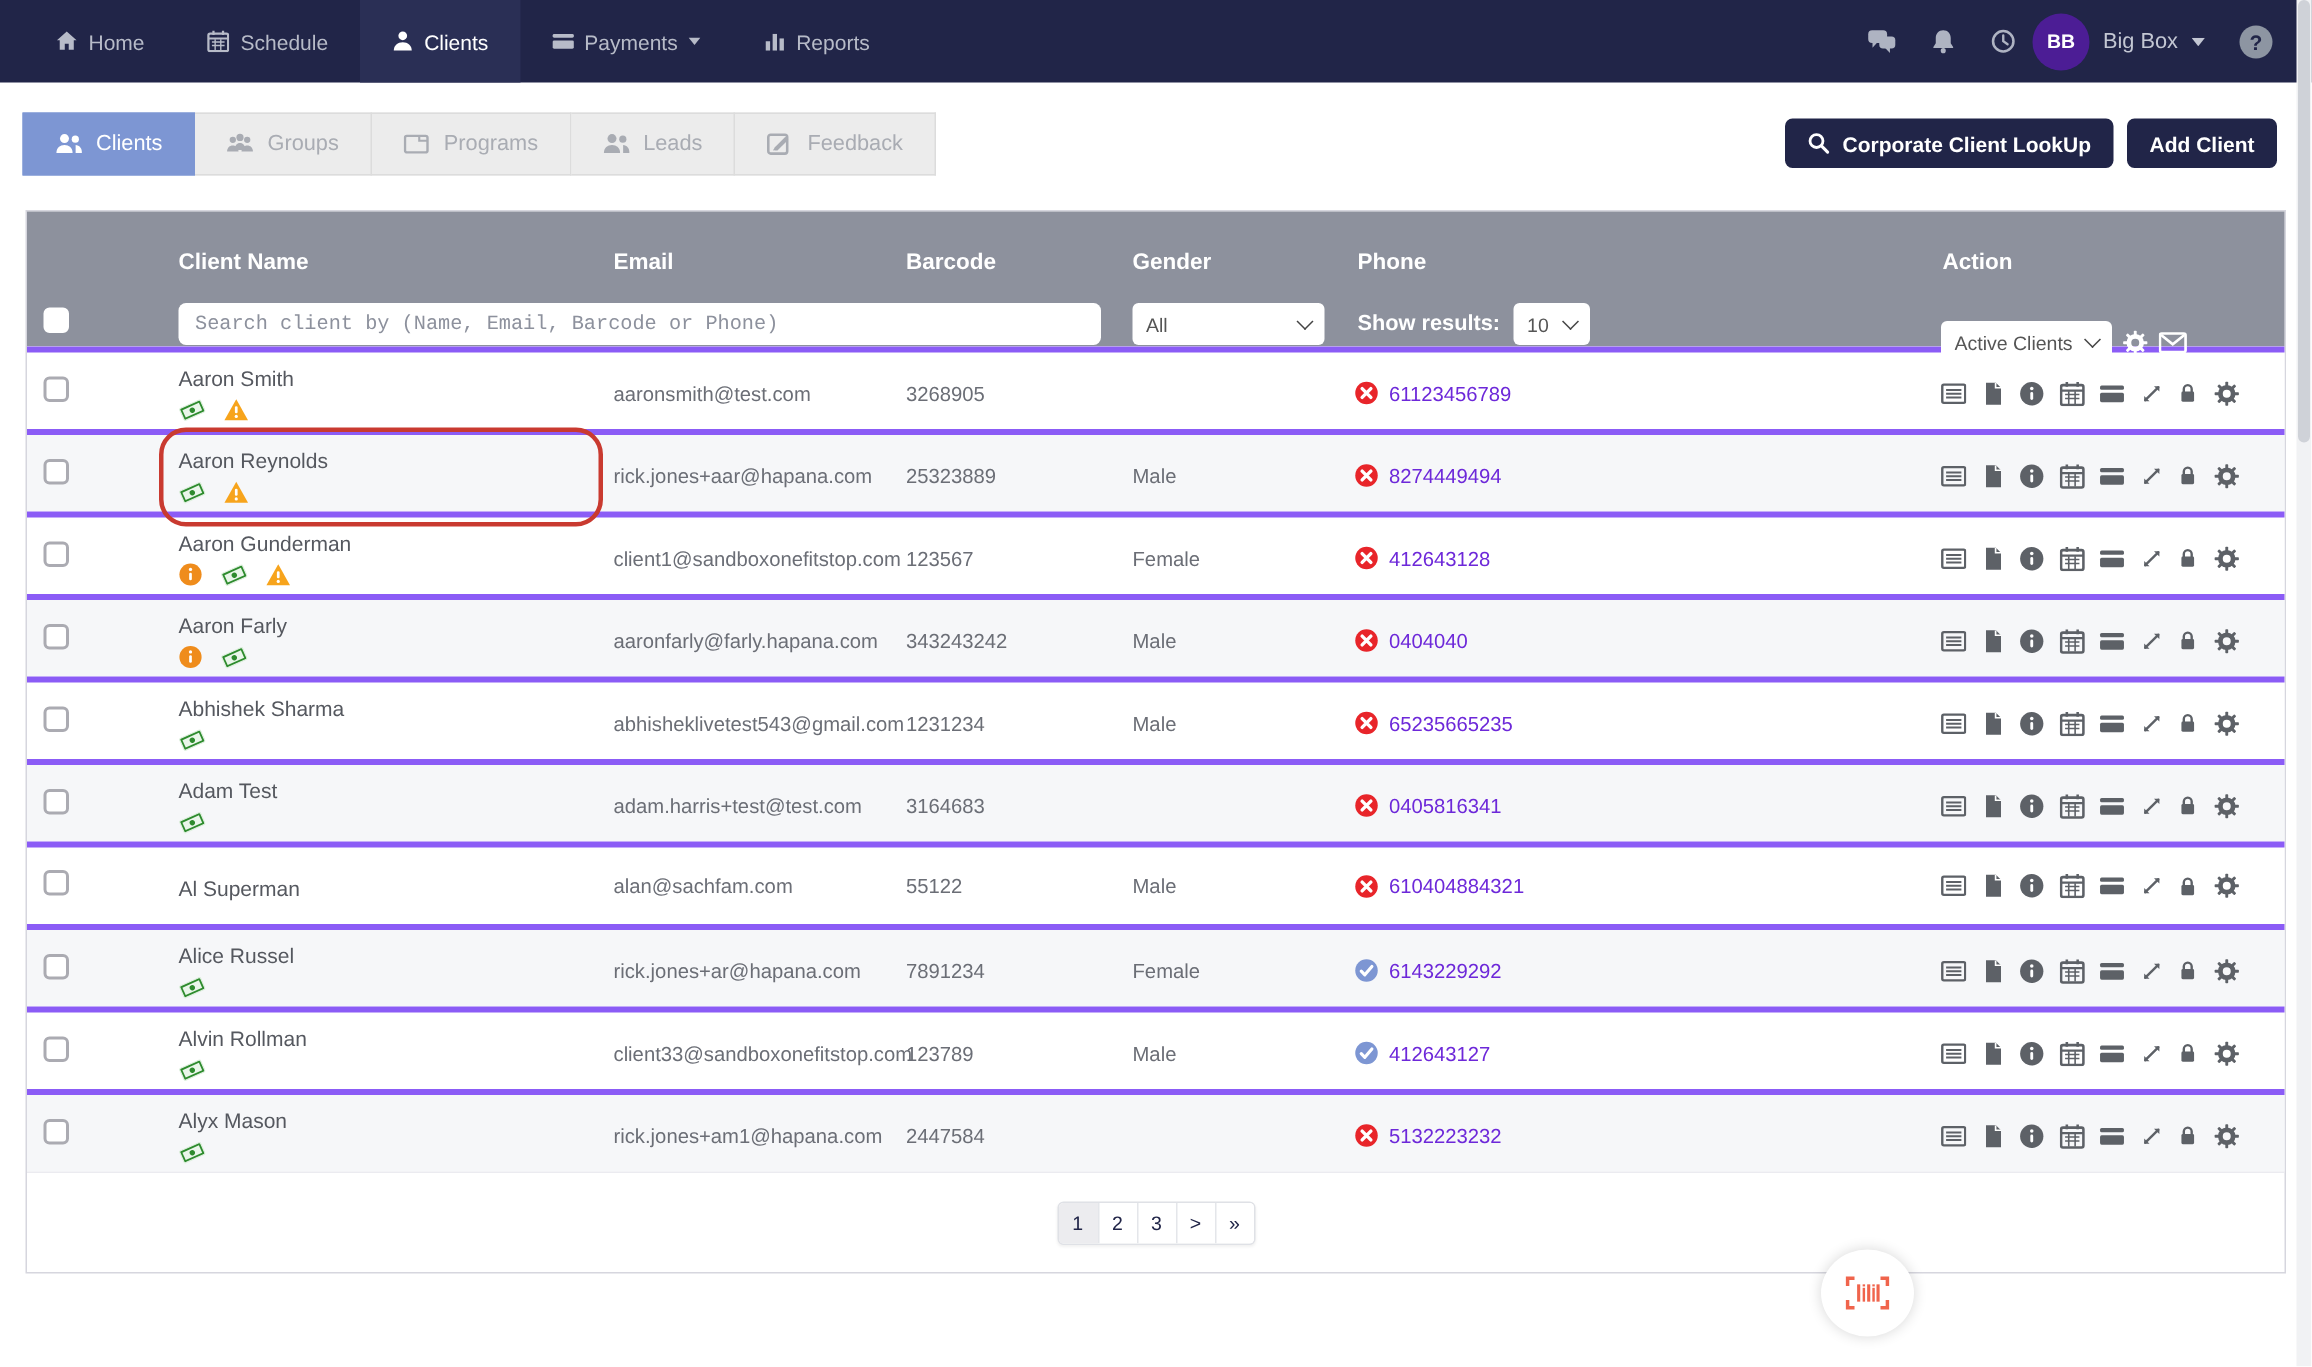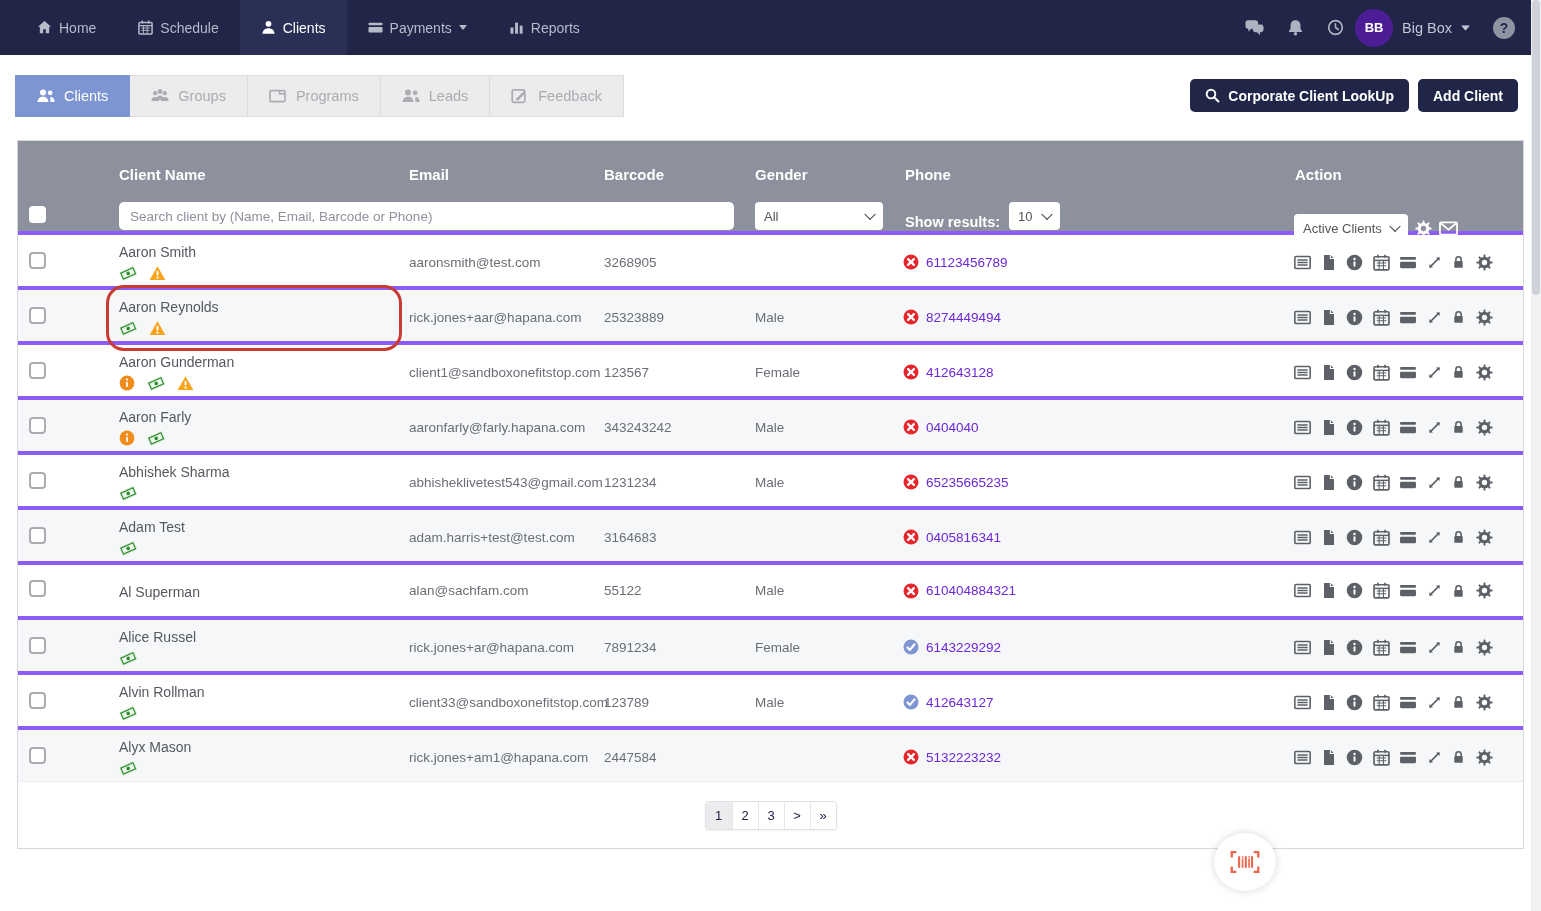--- a/index.html
+++ b/index.html
@@ -45,31 +45,31 @@
     border: 1px solid #d6d6de; }
   .grid { display: grid; grid-template-columns: 101px 290px 195px 151px 148px 387px 233px; align-items: center; }
   .thead { background: #8d919d; color: #fff; padding: 10px 0 12px; }
   .thead-labels { height: 32px; align-items: end; font-weight: bold; font-size: 15px; }
   .thead-controls { margin-top: 7px; height: 29px; }
   .hdr-check { justify-self: start; margin-left: 11px; }
   .cb { appearance: none; -webkit-appearance: none; width: 17px; height: 17px; border-radius: 4px;
     background: #fff; border: 2px solid #ababb2; cursor: pointer; }
   .cb.hdr { border-color: #fff; }
   .search-input { grid-column: 2 / 5; height: 28px; border: none; border-radius: 5px; padding: 0 11px;
-    font-size: 13.5px; color: #555; outline: none; margin-right: 21px; font-family: Liberation Sans, sans-serif; }
+    font-size: 13.5px; color: #555; outline: none; margin-right: 21px; font-family: Liberation Mono, monospace; }
   .search-input::placeholder { color: #8d919d; }
   .sel { position: relative; display: inline-flex; }
   .sel::after { content: ""; position: absolute; right: 9px; top: 50%; width: 7px; height: 7px;
     border-right: 1.7px solid #444; border-bottom: 1.7px solid #444;
     transform: translateY(-70%) rotate(45deg); pointer-events: none; }
   .sel select { appearance: none; -webkit-appearance: none; height: 28px; border: none; border-radius: 4px;
     background: #fff; color: #555; font-size: 13px; padding: 0 24px 0 9px; cursor: pointer; outline: none;
     font-family: "Liberation Sans", sans-serif; }
   .sel-gender select { width: 128px; }
-  .results-cell { display: flex; align-items: flex-end; gap: 9px; }
+  .results-cell { display: flex; align-items: center; gap: 9px; }
   .results-label { font-weight: bold; font-size: 14.5px; }
   .sel-results select { width: 51px; }
   .action-cell { display: flex; align-items: center; gap: 7px; padding-left: 4px; margin-top: 24px; }
   .sel-status select { width: 114px; }
   .hdr-icon { color: #fff; cursor: pointer; }
 
   
   .trow { height: 55px; border-top: 4px solid #8b5cf6; background: #fff; }
   .trow.alt { background: #f6f7f9; }
   .td-check { justify-self: start; margin-left: 11px; }

